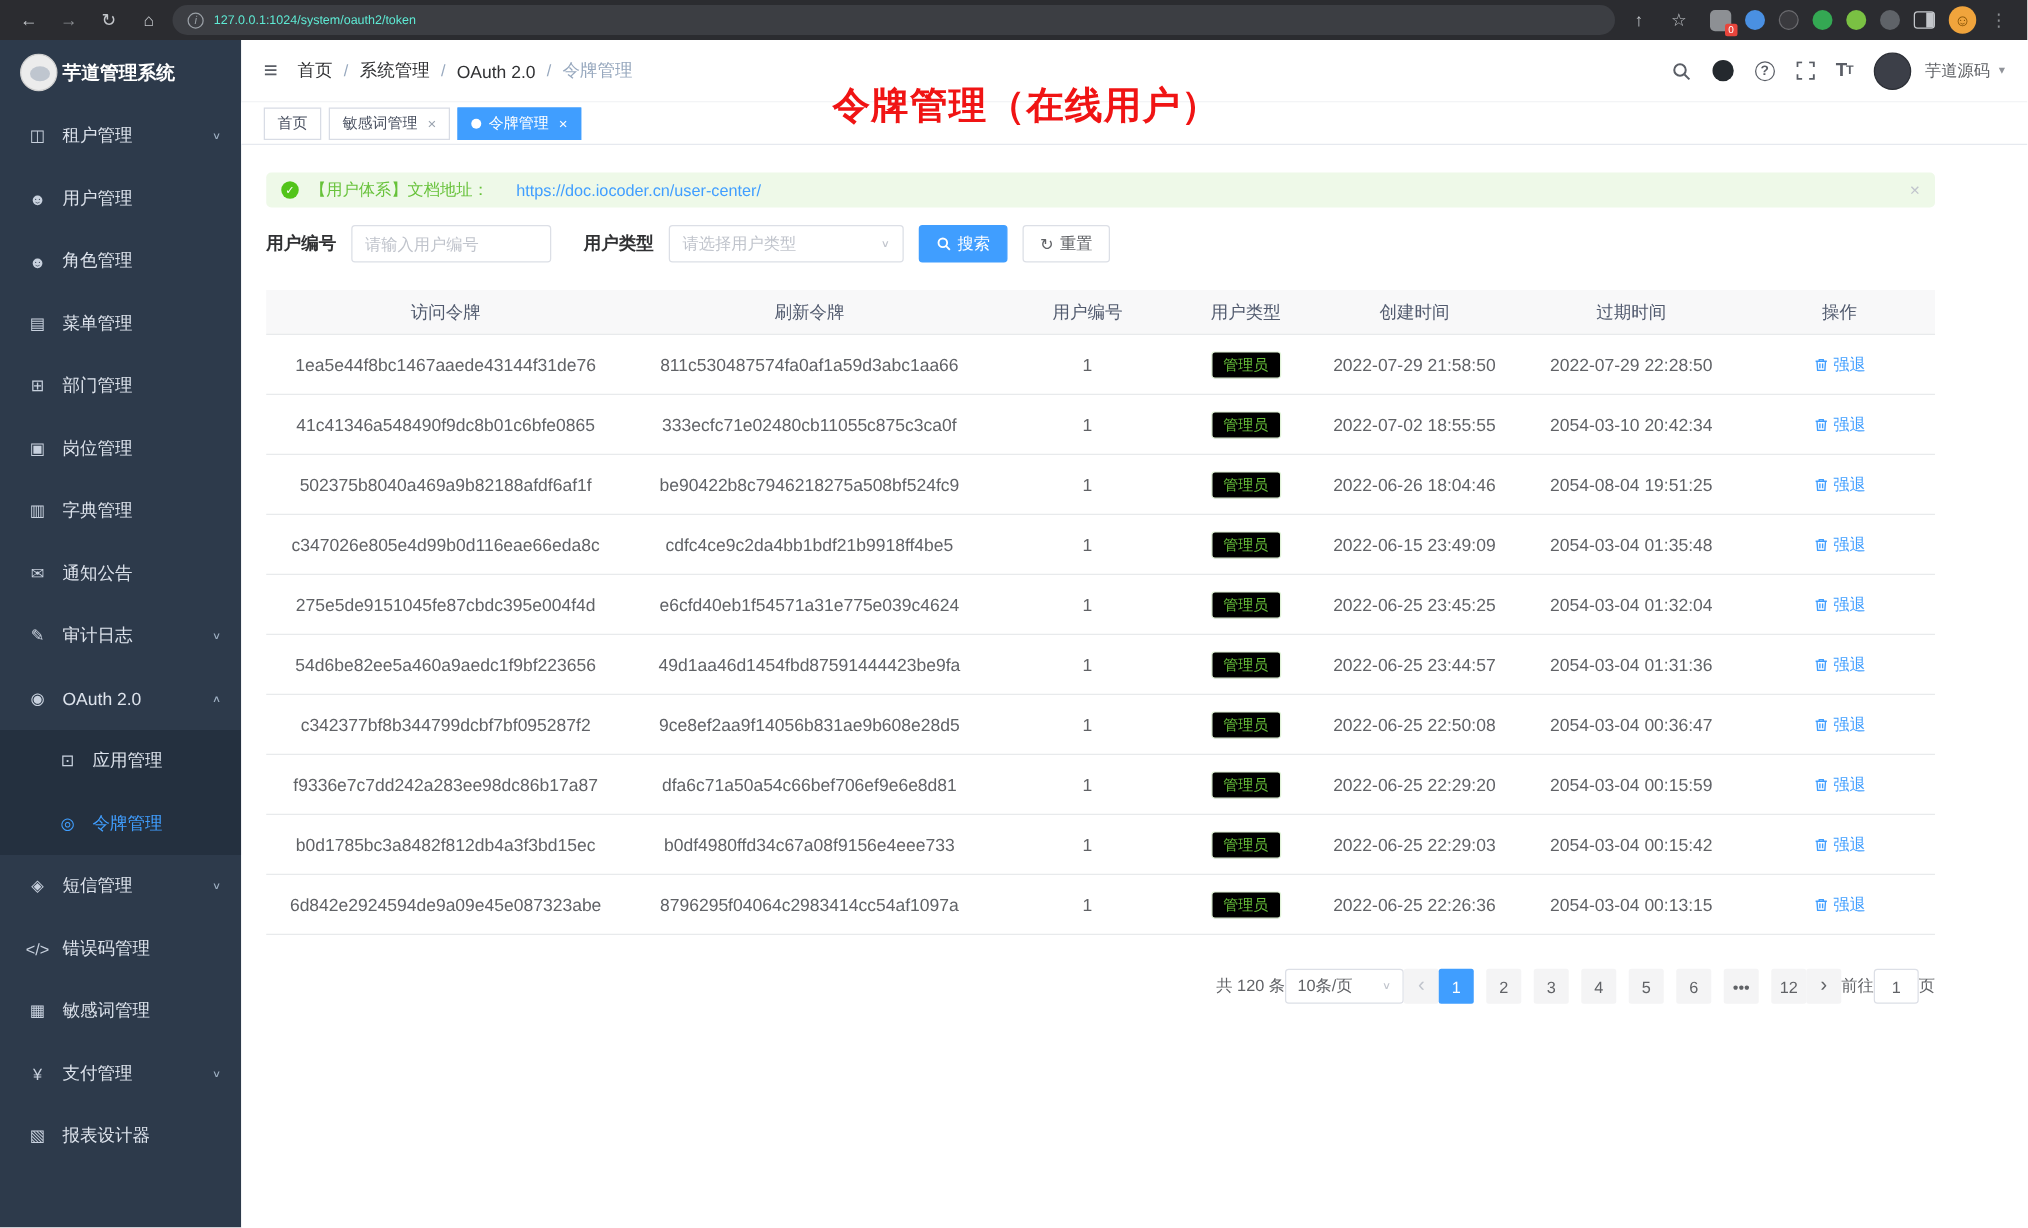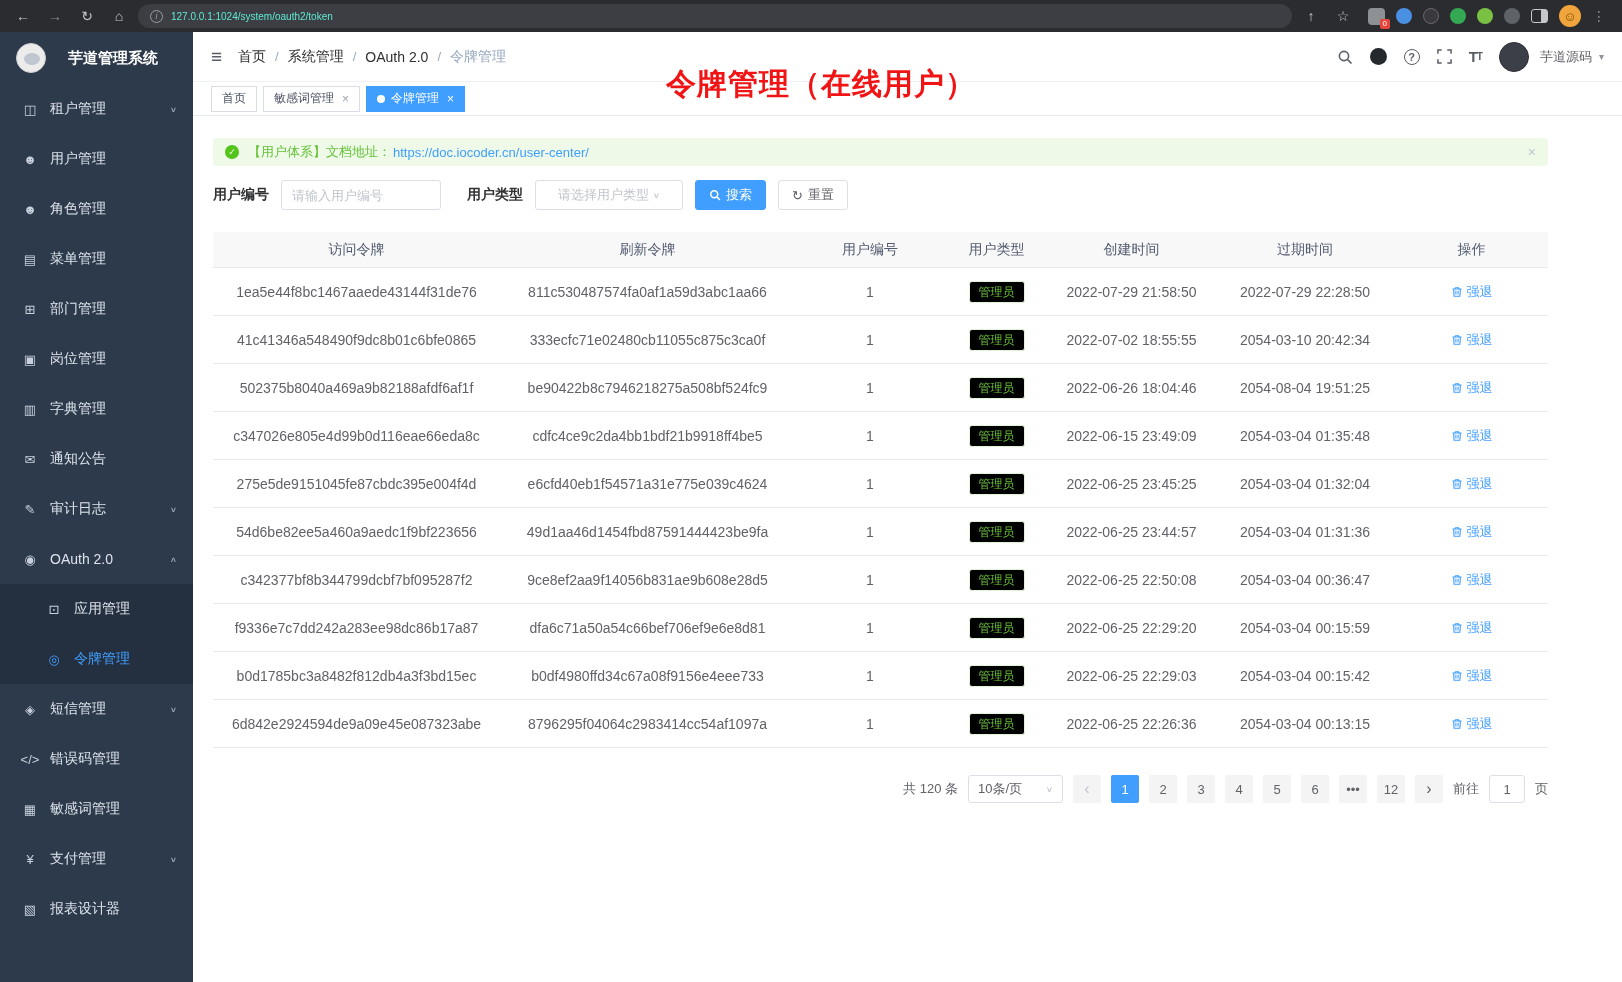--- a/index.html
+++ b/index.html
@@ -17,21 +17,21 @@
 .extsq{width:17px;height:17px;border-radius:4px;background:#8d9094;position:relative}
 .extbadge{position:absolute;right:-5px;bottom:-4px;background:#e8453c;color:#fff;font-size:8px;line-height:10px;padding:0 3px;border-radius:2px}
 .extdot{width:16px;height:16px;border-radius:50%}
 .splitview{width:17px;height:14px;border:1.5px solid #c3c6ca;border-radius:3px;position:relative}
 .splitview::after{content:"";position:absolute;top:0;right:0;width:6px;height:100%;background:#c3c6ca}
 .bavatar{width:22px;height:22px;border-radius:50%;background:#f0a43c;color:#7a4a00;font-size:13px;display:flex;align-items:center;justify-content:center}
 
 
 .app{display:flex;height:950px}
 .sidebar{width:193px;flex:0 0 auto;background:#2d3a4b;display:flex;flex-direction:column;overflow:hidden}
-.logo{height:52px;display:flex;align-items:center;gap:22px;padding:0 16px;flex:0 0 auto}
+.logo{height:52px;display:flex;align-items:center;gap:4px;padding:0 16px;flex:0 0 auto}
 .logo-avatar{width:30px;height:30px;border-radius:50%;background:#ececec;border:1px solid #cfcfcf;position:relative;overflow:hidden}
 .logo-avatar::after{content:"";position:absolute;left:7px;top:9px;width:16px;height:12px;border-radius:50%;background:#bfc6cf}
 .logo-title{color:#fff;font-size:15px;font-weight:bold;white-space:nowrap}
 .nav{flex:1}
 .nitem{height:50px;display:flex;align-items:center;padding:0 20px;font-size:14px;color:#dde3ec;position:relative;cursor:pointer;white-space:nowrap}
 .nitem .glyph{width:20px;margin-right:10px;font-size:13px;color:#c7d0dd;text-align:center;flex:0 0 auto}
 .nitem .arrow{position:absolute;right:16px;font-size:10px;color:#9fb0c3;transform:scaleY(.75)}
 .sub{background:#24303f}
 .sub .nitem{padding-left:44px}
 .nitem.active{color:#409eff}
@@ -60,48 +60,48 @@
 .tag.active{background:#409eff;border-color:#409eff;color:#fff}
 .tag.active .x{color:#fff}
 .tag .dot{width:8px;height:8px;border-radius:50%;background:#fff;flex:0 0 auto}
 
 .content{padding:22px 74px 0 20px;position:relative}
 
 
 .alert{height:28px;background:#eef9e8;border-radius:4px;display:flex;align-items:center;padding:0 12px;font-size:13px}
 .chk{width:14px;height:14px;border-radius:50%;background:#52c41a;color:#fff;font-size:9px;display:flex;align-items:center;justify-content:center;margin-right:9px;flex:0 0 auto}
 .atext{color:#67c23a}
-.alink{color:#409eff;margin-left:2px;text-decoration:none;cursor:pointer}
+.alink{color:#409eff;margin-left:22px;text-decoration:none;cursor:pointer}
 .aclose{margin-left:auto;color:#c0c4cc;font-size:14px;cursor:pointer}
 
 
 .searchbar{display:flex;align-items:center;margin-top:14px;font-size:14px}
 .slabel{font-weight:bold;color:#303133;margin-right:12px}
 .sinput{width:160px;height:30px;border:1px solid #dcdfe6;border-radius:3px;padding:0 10px;font-size:13px;color:#606266;outline:none}
 .sinput::placeholder{color:#c0c4cc}
 .gap24{width:26px}
-.sselect{width:148px;height:30px;border:1px solid #dcdfe6;border-radius:3px;display:flex;align-items:center;justify-content:space-between;padding:0 22px;font-size:13px;color:#c0c4cc;cursor:pointer}
+.sselect{width:188px;height:30px;border:1px solid #dcdfe6;border-radius:3px;display:flex;align-items:center;justify-content:space-between;padding:0 10px;font-size:13px;color:#c0c4cc;cursor:pointer}
 .sselect .caret{color:#c0c4cc;font-size:10px;transform:scaleY(.8)}
 .btn{height:30px;border-radius:3px;padding:0 13px;font-size:13px;display:inline-flex;align-items:center;gap:5px;border:1px solid #dcdfe6;background:#fff;color:#606266;cursor:pointer;margin-left:12px}
 .btn.primary{background:#409eff;border-color:#409eff;color:#fff}
 .btn .bicon2{font-size:13px;display:flex;align-items:center}
 
 
 .table{margin-top:22px}
 .thead{display:flex;align-items:center;height:36px;background:#f8f8f9;border-bottom:1px solid #e8eaec}
 .th{font-size:14px;color:#515a6e;font-weight:normal;text-align:center}
 .trow{display:flex;align-items:center;height:48px;border-bottom:1px solid #e8eaec}
 .td{font-size:14px;color:#606266;text-align:center;white-space:nowrap;overflow:hidden}
 .c1{width:287px}.c2{width:295px}.c3{width:150px}.c4{width:103px}.c5{width:167px}.c6{width:180px}.c7{width:153px}
 .badge{display:inline-block;padding:2px 9px;background:#000000;border:1px solid #e1f3d8;color:#67c23a;font-size:12px;border-radius:3px;line-height:16px}
 .oplink{color:#409eff;font-size:13px;display:inline-flex;align-items:center;gap:4px;cursor:pointer}
 .oplink svg{display:block}
 
 
-.pager{display:flex;align-items:center;justify-content:flex-end;margin-top:27px;gap:10px;font-size:13px;color:#606266}
+.pager{display:flex;align-items:center;justify-content:flex-end;margin-top:27px;font-size:13px;color:#606266}
 .psize{width:95px;height:28px;border:1px solid #dcdfe6;border-radius:3px;display:flex;align-items:center;justify-content:space-between;padding:0 9px;color:#606266;cursor:pointer}
 .psize .caret{color:#c0c4cc;font-size:10px;transform:scaleY(.8)}
 .pages{display:flex;gap:10px}
 .pbtn{min-width:28px;height:28px;padding:0 4px;background:#f4f4f5;border-radius:2px;display:flex;align-items:center;justify-content:center;color:#606266;font-size:13px;cursor:pointer}
 .pbtn.active{background:#409eff;color:#fff}
 .pbtn.disabled{color:#c0c4cc}
 .pbtn.arrowbtn{font-size:16px}
 .goto-input{width:36px;height:28px;border:1px solid #dcdfe6;border-radius:3px;text-align:center;font-size:13px;color:#606266;outline:none}
 
 

